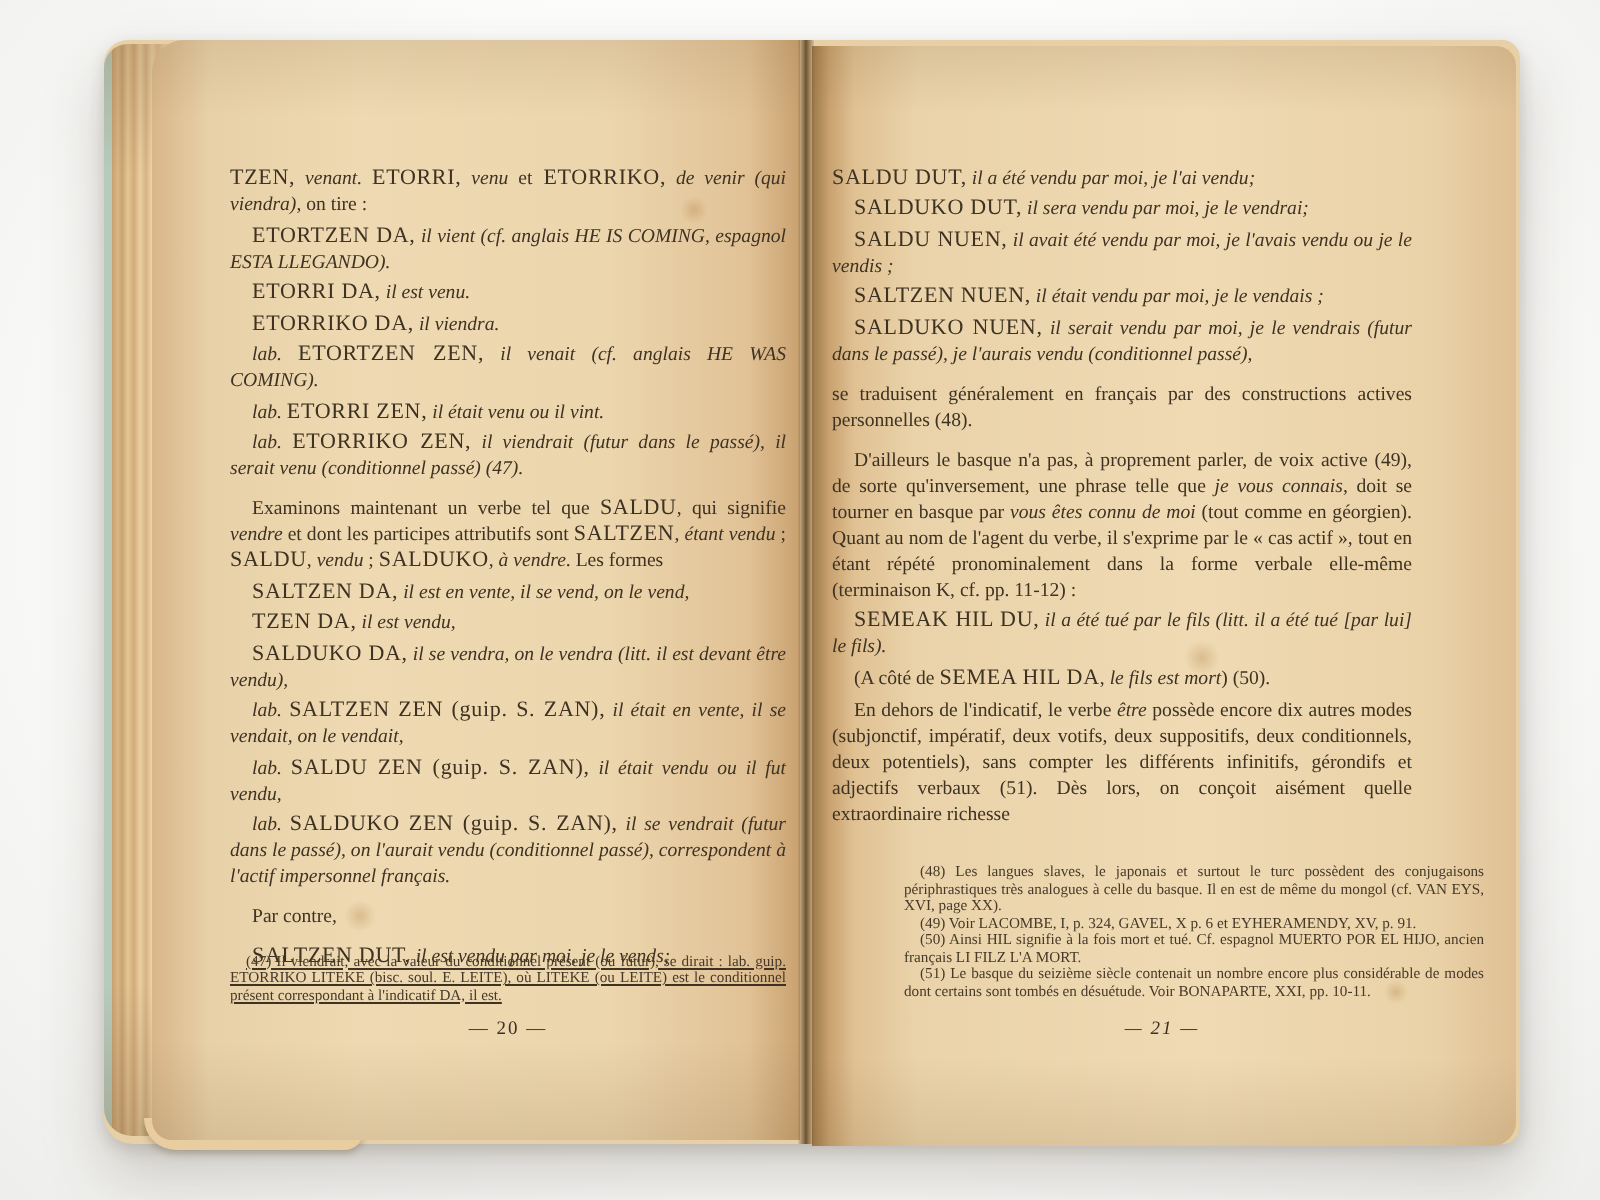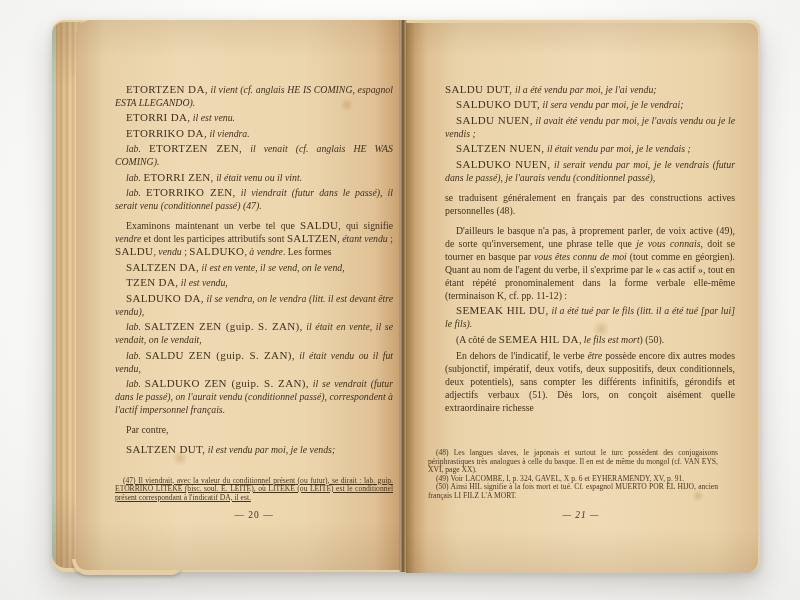--- a/index.html
+++ b/index.html
@@ -43,23 +43,23 @@
   .pagecol{position:absolute;color:#3e3222;}
   .pagecol p{margin:0;font-size:9.8px;line-height:13px;text-align:justify;}
   .para{text-indent:11px;margin-top:3px !important;}
   .flush{text-indent:0 !important;}
   .entry{text-indent:11px;margin-top:2.5px !important;}
   .gap{margin-top:7px !important;}
   .t,.c{font-size:11px;letter-spacing:.35px;}
   .i,.g,.pre{font-style:italic;}
   .r{font-style:normal;}
   .lp-body{left:63px;top:60px;width:278px;}
-  .rp-body{left:393px;top:60px;width:290px;}
+  .rp-body{left:364px;top:60px;width:290px;}
   .lp-foot{left:63px;bottom:70px;width:278px;text-decoration:underline;}
-  .rp-foot{left:376px;bottom:72px;width:290px;}
+  .rp-foot{left:400px;bottom:72px;width:290px;}
   .pagecol .fn{font-size:7.6px;line-height:8.5px;text-indent:8px;color:#463928;}
   .pnum{position:absolute;text-align:center;font-size:9.5px;letter-spacing:1px;color:#3e3222;margin-top:10px;}
   .lp-num{left:63px;bottom:52px;width:278px;}
   .rp-num{left:384px;bottom:52px;width:290px;font-style:italic;}
 </style>
 </head>
 <body>
 
 <div class="stage">
   <div class="book">
@@ -68,20 +68,21 @@
     <div class="left-page"></div>
     <div class="right-page"></div>
     <div class="gutter"></div>
 
     <div class="stain" style="left:288px;top:78px;width:14px;height:14px;"></div>
     <div class="stain" style="left:540px;top:300px;width:18px;height:18px;"></div>
     <div class="stain" style="left:640px;top:470px;width:12px;height:12px;"></div>
     <div class="stain" style="left:120px;top:430px;width:16px;height:16px;"></div>
 
     <div class="pagecol lp-body">
+      <p class="para flush"><span class="c">TZEN,</span><span class="i"> venant. </span><span class="c">ETORRI,</span><span class="i"> venu </span><span class="r">et</span><span class="c"> ETORRIKO,</span><span class="i"> de venir (qui viendra)</span><span class="r">, on tire :</span></p>
       <p class="entry"><span class="t">ETORTZEN DA,</span><span class="g"> il vient (cf. anglais HE IS COMING, espagnol ESTA LLEGANDO).</span></p>
       <p class="entry"><span class="t">ETORRI DA,</span><span class="g"> il est venu.</span></p>
       <p class="entry"><span class="t">ETORRIKO DA,</span><span class="g"> il viendra.</span></p>
       <p class="entry"><span class="pre">lab. </span><span class="t">ETORTZEN ZEN,</span><span class="g"> il venait (cf. anglais HE WAS COMING).</span></p>
       <p class="entry"><span class="pre">lab. </span><span class="t">ETORRI ZEN,</span><span class="g"> il était venu ou il vint.</span></p>
       <p class="entry"><span class="pre">lab. </span><span class="t">ETORRIKO ZEN,</span><span class="g"> il viendrait (futur dans le passé), il serait venu (conditionnel passé) (47).</span></p>
       <p class="para gap"><span class="r">Examinons maintenant un verbe tel que </span><span class="c">SALDU</span><span class="r">, qui signifie </span><span class="i">vendre</span><span class="r"> et dont les participes attributifs sont </span><span class="c">SALTZEN</span><span class="r">, </span><span class="i">étant vendu</span><span class="r"> ; </span><span class="c">SALDU</span><span class="r">, </span><span class="i">vendu</span><span class="r"> ; </span><span class="c">SALDUKO</span><span class="r">, </span><span class="i">à vendre</span><span class="r">. Les formes</span></p>
       <p class="entry"><span class="t">SALTZEN DA,</span><span class="g"> il est en vente, il se vend, on le vend,</span></p>
       <p class="entry"><span class="t">TZEN DA,</span><span class="g"> il est vendu,</span></p>
       <p class="entry"><span class="t">SALDUKO DA,</span><span class="g"> il se vendra, on le vendra (litt. il est devant être vendu),</span></p>
@@ -105,16 +106,17 @@
       <p class="para flush gap">se traduisent généralement en français par des constructions actives personnelles (48).</p>
       <p class="para gap"><span class="r">D'ailleurs le basque n'a pas, à proprement parler, de voix active (49), de sorte qu'inversement, une phrase telle que </span><span class="i">je vous connais</span><span class="r">, doit se tourner en basque par </span><span class="i">vous êtes connu de moi</span><span class="r"> (tout comme en géorgien). Quant au nom de l'agent du verbe, il s'exprime par le « cas actif », tout en étant répété pronominalement dans la forme verbale elle-même (terminaison K, cf. pp. 11-12) :</span></p>
       <p class="entry"><span class="t">SEMEAK HIL DU,</span><span class="g"> il a été tué par le fils (litt. il a été tué [par lui] le fils).</span></p>
       <p class="para"><span class="r">(A côté de </span><span class="c">SEMEA HIL DA</span><span class="r">, </span><span class="i">le fils est mort</span><span class="r">) (50).</span></p>
       <p class="para"><span class="r">En dehors de l'indicatif, le verbe </span><span class="i">être</span><span class="r"> possède encore dix autres modes (subjonctif, impératif, deux votifs, deux suppositifs, deux conditionnels, deux potentiels), sans compter les différents infinitifs, gérondifs et adjectifs verbaux (51). Dès lors, on conçoit aisément quelle extraordinaire richesse</span></p>
     </div>
     <div class="pagecol rp-foot">
       <p class="fn">(48) Les langues slaves, le japonais et surtout le turc possèdent des conjugaisons périphrastiques très analogues à celle du basque. Il en est de même du mongol (cf. VAN EYS, XVI, page XX).</p>
       <p class="fn">(49) Voir LACOMBE, I, p. 324, GAVEL, X p. 6 et EYHERAMENDY, XV, p. 91.</p>
       <p class="fn">(50) Ainsi HIL signifie à la fois mort et tué. Cf. espagnol MUERTO POR EL HIJO, ancien français LI FILZ L'A MORT.</p>
+      <p class="fn">(51) Le basque du seizième siècle contenait un nombre encore plus considérable de modes dont certains sont tombés en désuétude. Voir BONAPARTE, XXI, pp. 10-11.</p>
     </div>
     <div class="pnum rp-num">— 21 —</div>
   </div>
 </div>
 
 </body></html>

